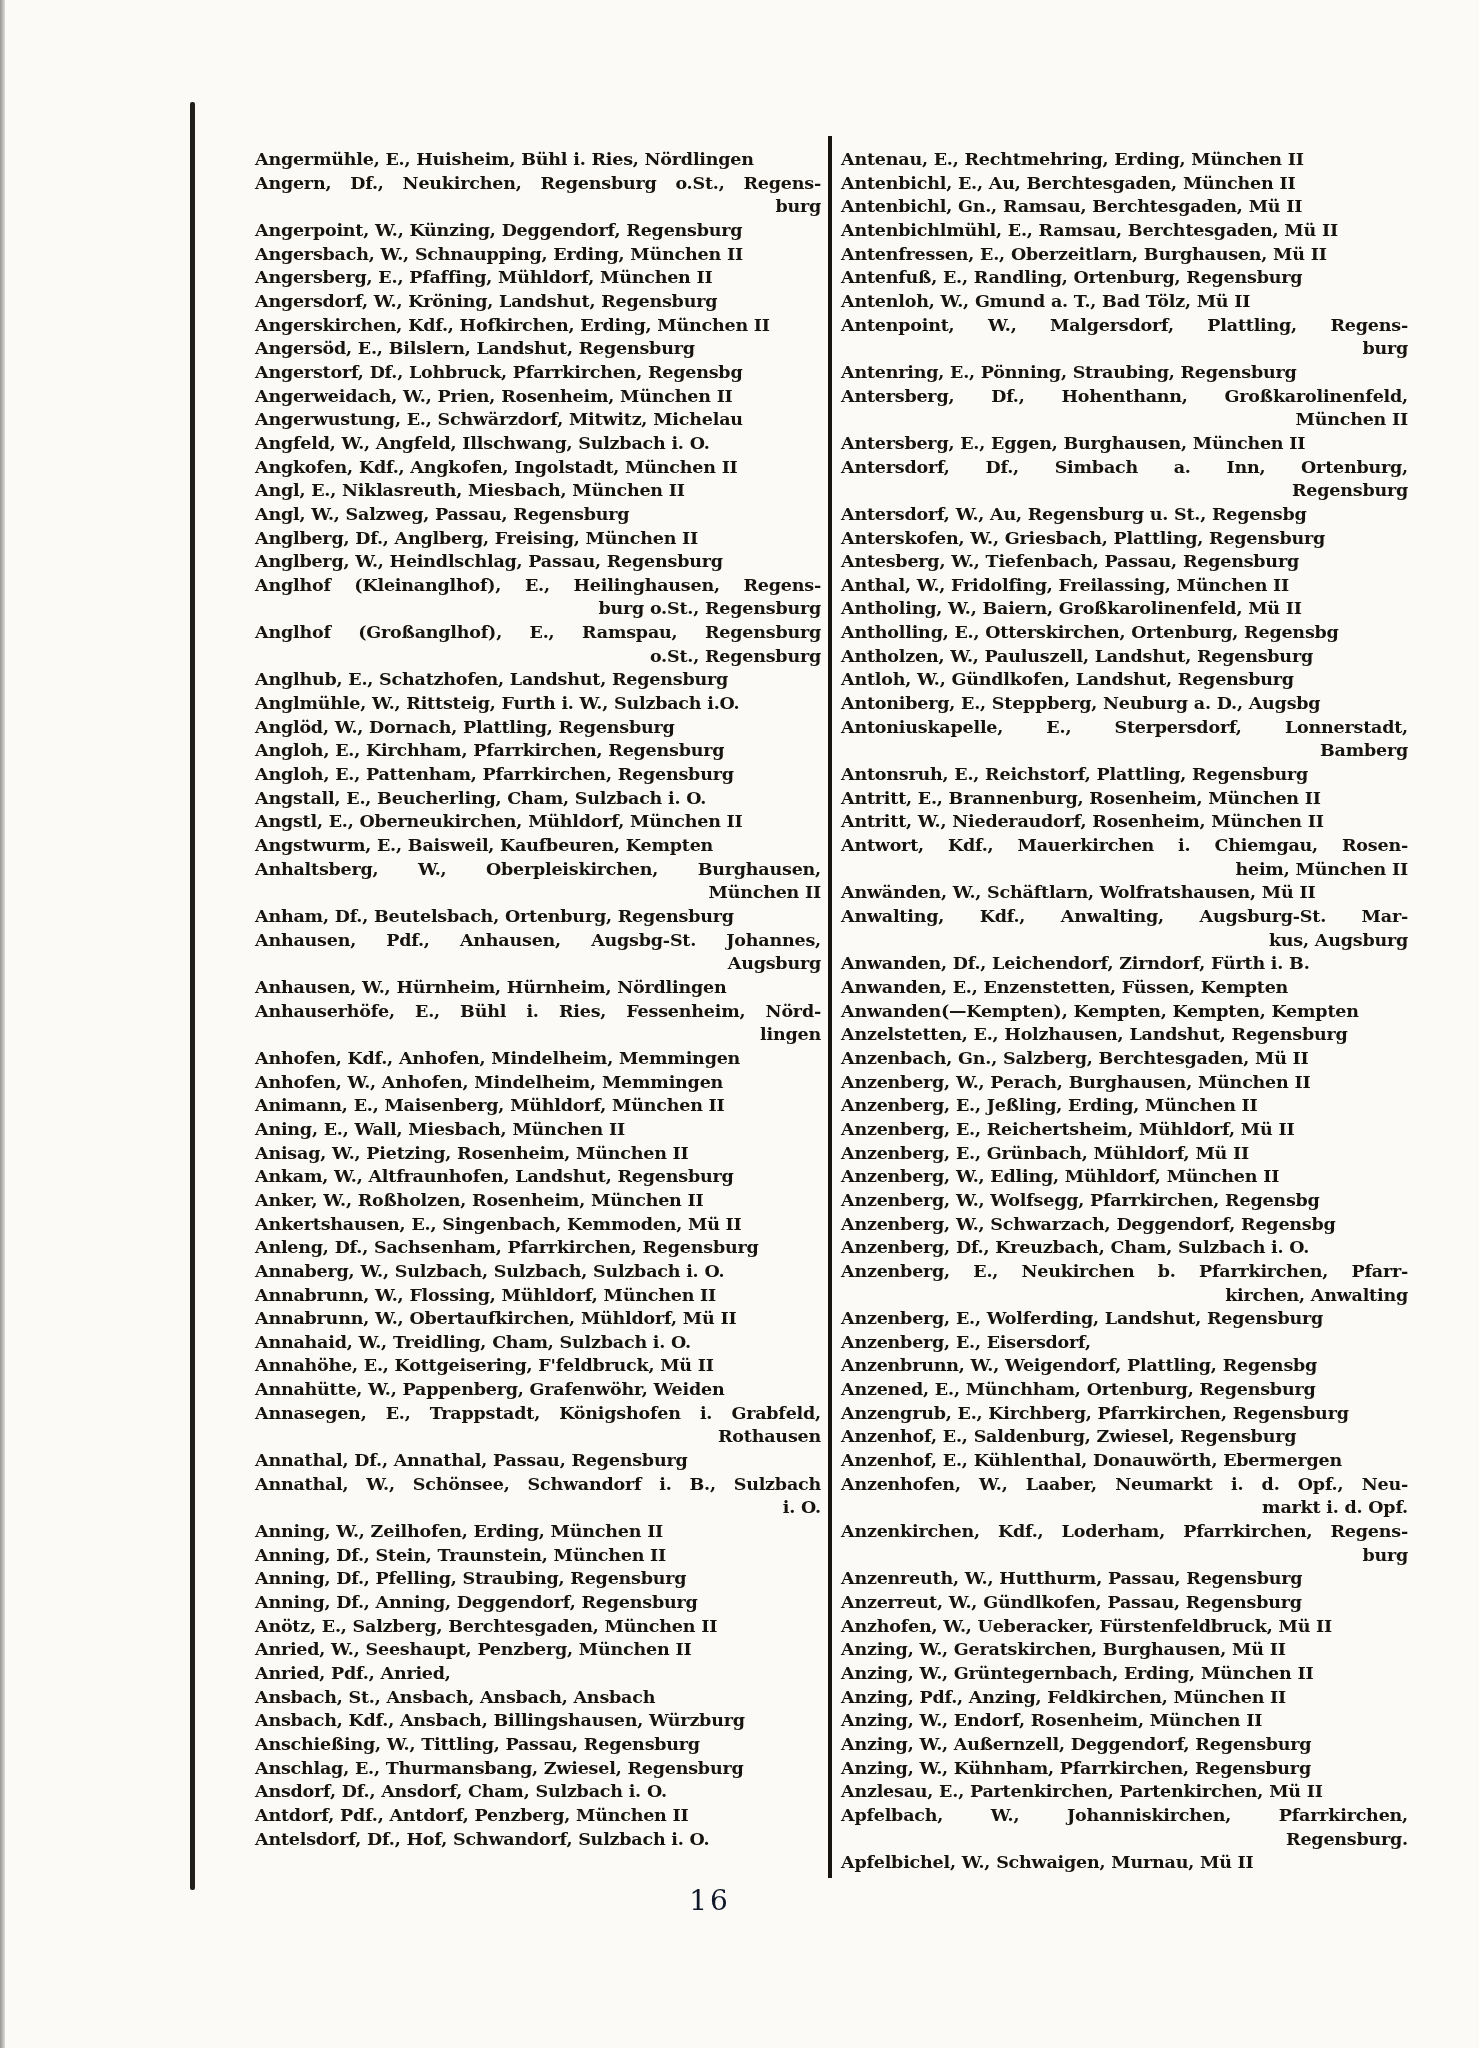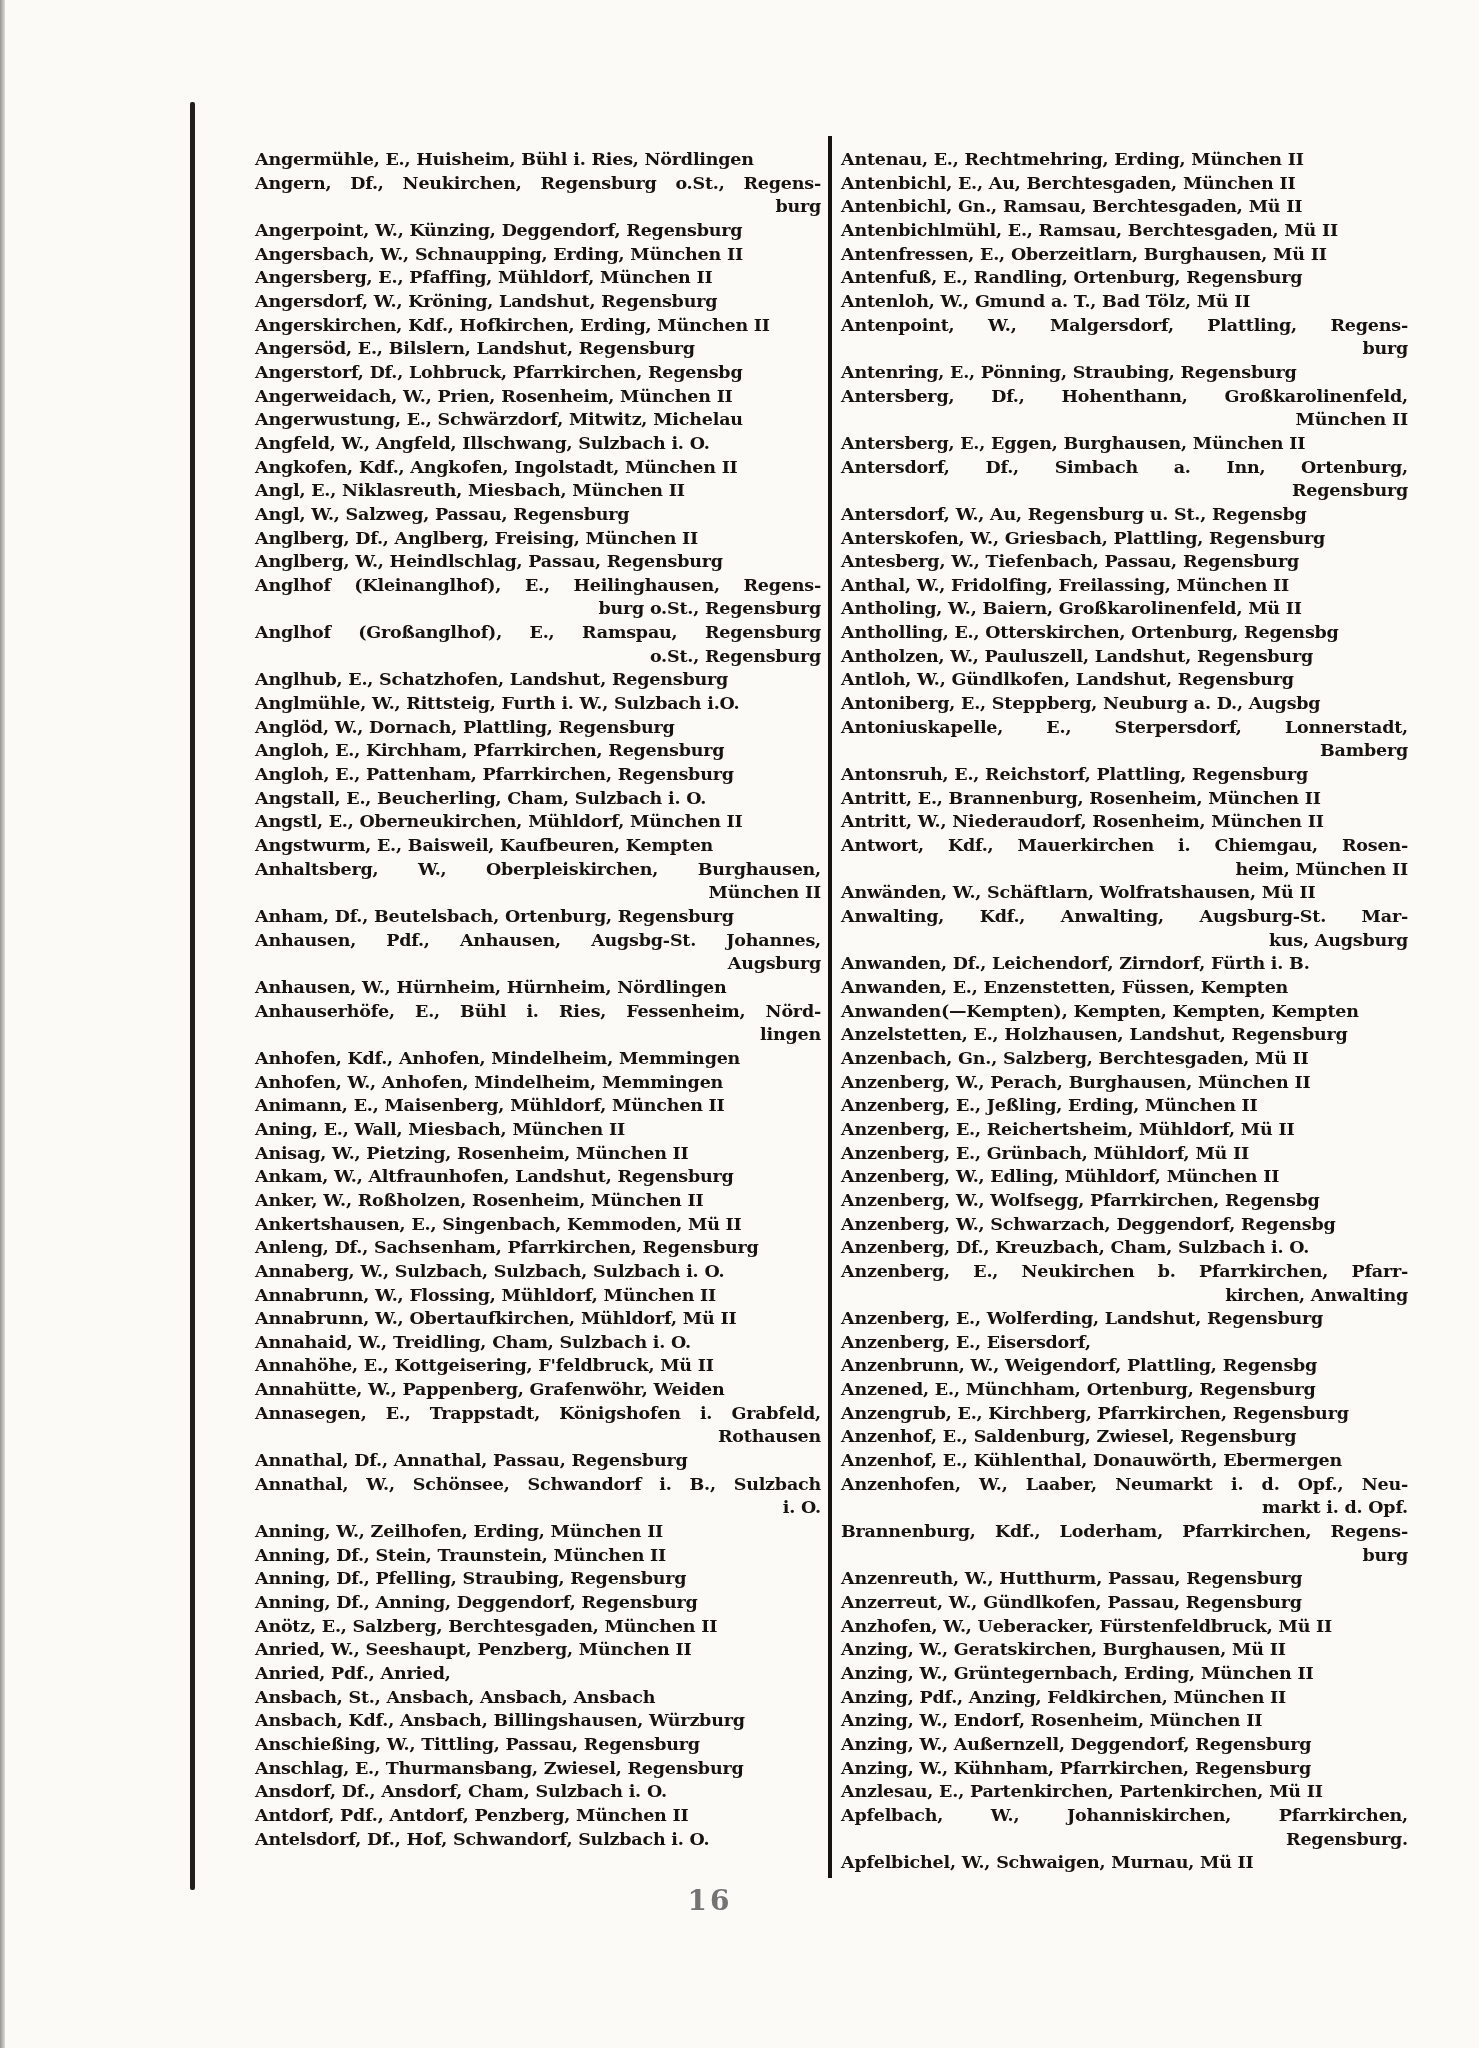--- a/index.html
+++ b/index.html
@@ -23,22 +23,22 @@
     letter-spacing:-0.2px;
   }
   .col-left{left:255px;width:566px;}
   .col-right{left:841px;width:567px;}
   .line{height:23.66px;white-space:nowrap;overflow:visible;}
   .line.ind{padding-left:36px;text-align:right;}
   .line.fill{white-space:normal;text-align:justify;text-align-last:justify;
     word-spacing:2px;}
   .page-number{
     position:absolute;left:660px;top:1884px;width:100px;
-    text-align:center;font-size:28px;font-weight:bold;
-    letter-spacing:3px;color:#737373;
+    text-align:center;font-size:28px;font-weight:normal;
+    letter-spacing:3px;color:#0f172a;
     font-family:"DejaVu Serif","Liberation Serif",serif;
   }
 </style>
 </head>
 <body>
 
 <div class="edge-left"></div>
 <div class="gutter"></div>
 <div class="divider"></div>
 
@@ -168,21 +168,21 @@
     <div class="line ind">kirchen, Anwalting</div>
     <div class="line">Anzenberg, E., Wolferding, Landshut, Regensburg</div>
     <div class="line">Anzenberg, E., Eisersdorf,</div>
     <div class="line">Anzenbrunn, W., Weigendorf, Plattling, Regensbg</div>
     <div class="line">Anzened, E., Münchham, Ortenburg, Regensburg</div>
     <div class="line">Anzengrub, E., Kirchberg, Pfarrkirchen, Regensburg</div>
     <div class="line">Anzenhof, E., Saldenburg, Zwiesel, Regensburg</div>
     <div class="line">Anzenhof, E., Kühlenthal, Donauwörth, Ebermergen</div>
     <div class="line fill">Anzenhofen, W., Laaber, Neumarkt i. d. Opf., Neu-</div>
     <div class="line ind">markt i. d. Opf.</div>
-    <div class="line fill">Brannenburg, Kdf., Loderham, Pfarrkirchen, Regens-</div>
+    <div class="line fill">Anzenkirchen, Kdf., Loderham, Pfarrkirchen, Regens-</div>
     <div class="line ind">burg</div>
     <div class="line">Anzenreuth, W., Hutthurm, Passau, Regensburg</div>
     <div class="line">Anzerreut, W., Gündlkofen, Passau, Regensburg</div>
     <div class="line">Anzhofen, W., Ueberacker, Fürstenfeldbruck, Mü II</div>
     <div class="line">Anzing, W., Geratskirchen, Burghausen, Mü II</div>
     <div class="line">Anzing, W., Grüntegernbach, Erding, München II</div>
     <div class="line">Anzing, Pdf., Anzing, Feldkirchen, München II</div>
     <div class="line">Anzing, W., Endorf, Rosenheim, München II</div>
     <div class="line">Anzing, W., Außernzell, Deggendorf, Regensburg</div>
     <div class="line">Anzing, W., Kühnham, Pfarrkirchen, Regensburg</div>

